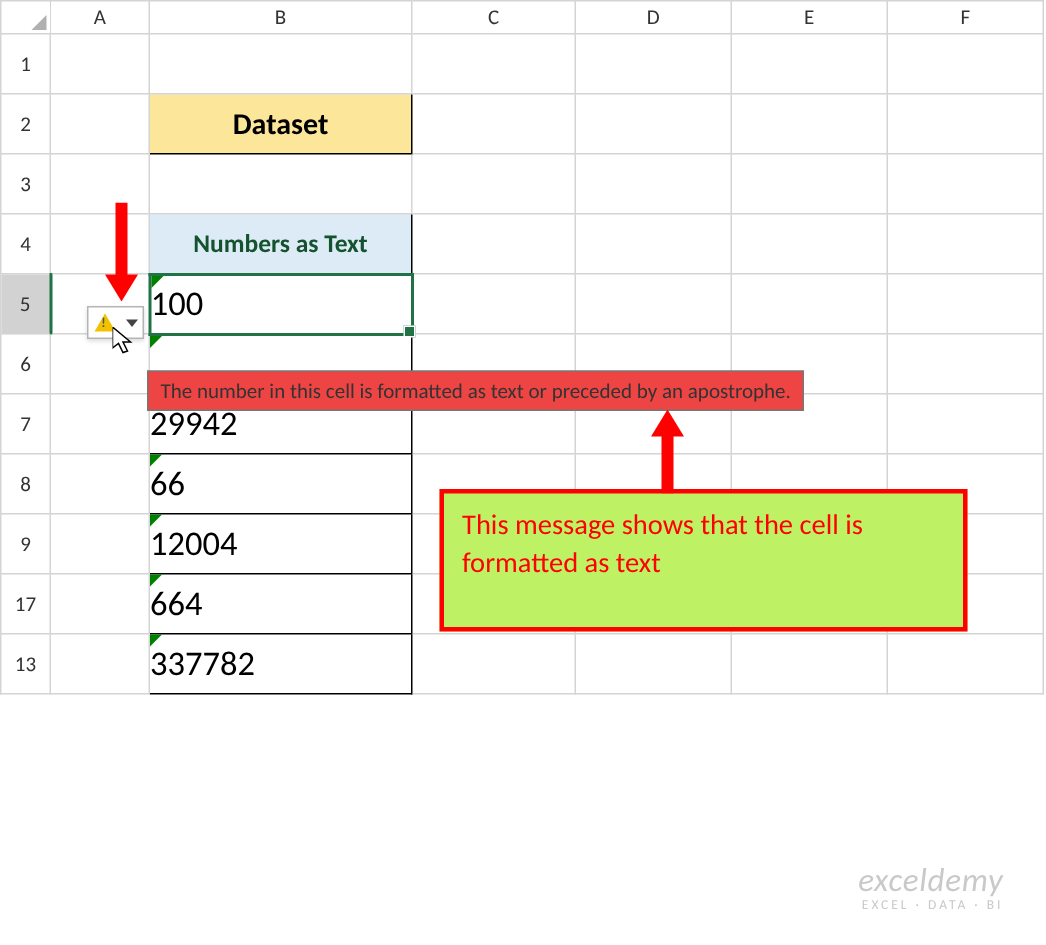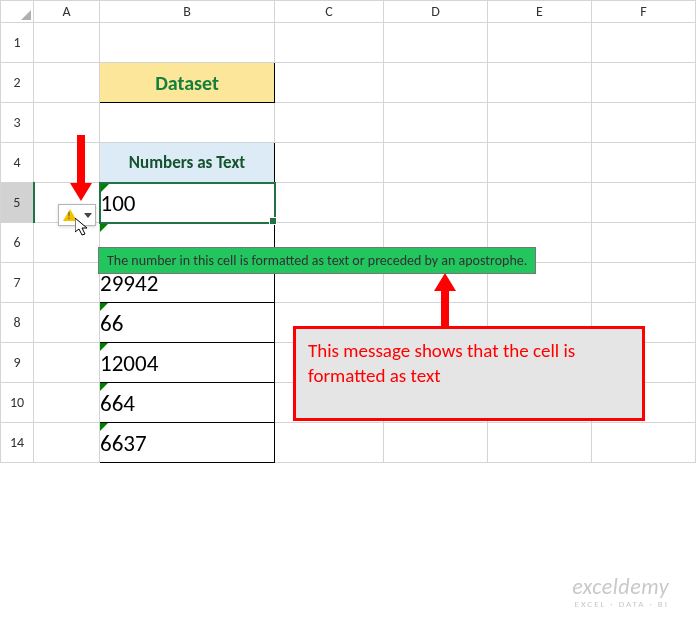--- a/index.html
+++ b/index.html
@@ -64,21 +64,21 @@
     .col-A { width: 66px; }
     .col-B { width: 175px; }
     .col-C { width: 109px; }
     .col-D { width: 104px; }
     .col-E { width: 104px; }
     .col-F { width: 104px; }
     .dataset-cell {
       background: #fce699 !important;
       font-weight: bold;
       font-size: 20px;
-      color: #15803d;
+      color: #000000;
       text-align: center;
       vertical-align: middle;
       border: 1px solid #000 !important;
     }
     .hdr-cell {
       background: #ddebf7 !important;
       font-weight: bold;
       font-size: 17px;
       color: #14532d;
       text-align: center;
@@ -153,21 +153,21 @@
     .cursor-icon {
       position: absolute;
       left: 75px;
       top: 218px;
       z-index: 7;
     }
     .tooltip {
       position: absolute;
       left: 98px;
       top: 247px;
-      background: #22c55e;
+      background: #ef4444;
       border: 1px solid #767676;
       padding: 4px 8px;
       font-size: 14px;
       color: #333;
       z-index: 6;
       white-space: nowrap;
     }
     .red-arrow-down {
       position: absolute;
       left: 68px;
@@ -180,21 +180,21 @@
       top: 273px;
       z-index: 8;
     }
     .callout {
       position: absolute;
       left: 293px;
       top: 326px;
       width: 352px;
       height: 95px;
       border: 3px solid #ff0000;
-      background: #e5e5e5;
+      background: #bef264;
       padding: 10px 12px;
       font-size: 19px;
       color: #ff0000;
       z-index: 4;
       line-height: 1.3;
     }
     .watermark {
       position: absolute;
       right: 28px;
       bottom: 21px;
@@ -302,32 +302,32 @@
   <tr class="row-h">
     <th class="row-header">9</th>
     <td></td>
     <td class="data-cell green-tri">12004</td>
     <td></td>
     <td></td>
     <td></td>
     <td></td>
   </tr>
   <tr class="row-h">
-    <th class="row-header">10</th>
+    <th class="row-header">17</th>
     <td></td>
     <td class="data-cell green-tri">664</td>
     <td></td>
     <td></td>
     <td></td>
     <td></td>
   </tr>
   <tr class="row-h">
-    <th class="row-header">14</th>
-    <td></td>
-    <td class="data-cell green-tri">6637</td>
+    <th class="row-header">13</th>
+    <td></td>
+    <td class="data-cell green-tri">337782</td>
     <td></td>
     <td></td>
     <td></td>
     <td></td>
   </tr>
 </tbody>
   </table>
 
 <div class="warn-btn">
   <span class="tri"></span>

